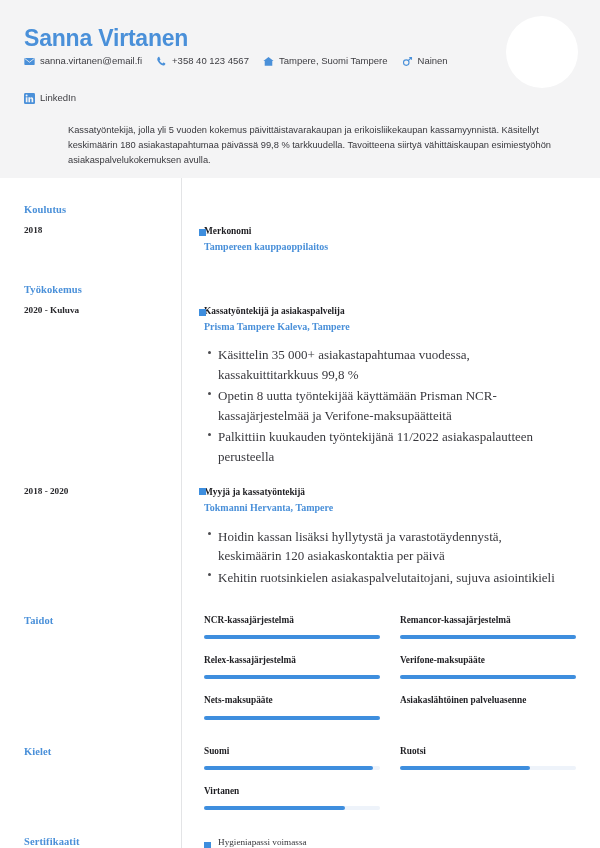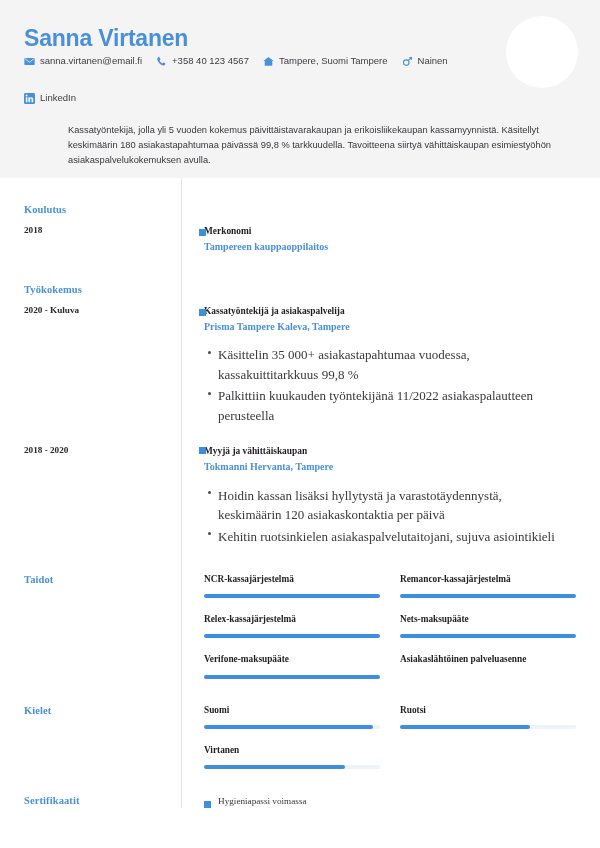--- a/index.html
+++ b/index.html
@@ -336,36 +336,37 @@
         <div class="date">2020 - Kuluva</div>
       </div>
       <div class="col-right">
         <div style="height:21px"></div>
         <div class="entry">
           <span class="marker"></span>
           <div class="entry-title">Kassatyöntekijä ja asiakaspalvelija</div>
           <div class="entry-sub">Prisma Tampere Kaleva, Tampere</div>
           <ul class="bullets">
             <li>Käsittelin 35 000+ asiakastapahtumaa vuodessa, kassakuittitarkkuus 99,8 %</li>
+            <li>Opetin 8 uutta työntekijää käyttämään Prisman NCR-kassajärjestelmää ja Verifone-maksupäätteitä</li>
             <li>Palkittiin kuukauden työntekijänä 11/2022 asiakaspalautteen perusteella</li>
           </ul>
         </div>
       </div>
     </div>
 
     <div class="gap-s"></div>
 
     <div class="section">
       <div class="col-left">
         <div class="date" style="margin-top:0">2018 - 2020</div>
       </div>
       <div class="col-right">
         <div class="entry">
           <span class="marker" style="top:2px"></span>
-          <div class="entry-title">Myyjä ja vähittäiskaupan</div>
+          <div class="entry-title">Myyjä ja kassatyöntekijä</div>
           <div class="entry-sub">Tokmanni Hervanta, Tampere</div>
           <ul class="bullets">
             <li>Hoidin kassan lisäksi hyllytystä ja varastotäydennystä, keskimäärin 120 asiakaskontaktia per päivä</li>
             <li>Kehitin ruotsinkielen asiakaspalvelutaitojani, sujuva asiointikieli</li>
           </ul>
         </div>
       </div>
     </div>
 
     <div class="gap-m"></div>
@@ -392,28 +393,28 @@
           </div>
 
           <div class="bar-item">
             <div class="bar-label">Relex-kassajärjestelmä</div>
             <div class="bar-track">
               <div class="bar-fill" style="width: 100%;"></div>
             </div>
           </div>
 
           <div class="bar-item">
+            <div class="bar-label">Verifone-maksupääte</div>
+            <div class="bar-track">
+              <div class="bar-fill" style="width: 100%;"></div>
+            </div>
+          </div>
+
+          <div class="bar-item">
             <div class="bar-label">Nets-maksupääte</div>
-            <div class="bar-track">
-              <div class="bar-fill" style="width: 100%;"></div>
-            </div>
-          </div>
-
-          <div class="bar-item">
-            <div class="bar-label">Verifone-maksupääte</div>
             <div class="bar-track">
               <div class="bar-fill" style="width: 100%;"></div>
             </div>
           </div>
 
           <div class="bar-item">
             <div class="bar-label">Asiakaslähtöinen palveluasenne</div>
             <div class="bar-track hidden-track">
               
             </div>

